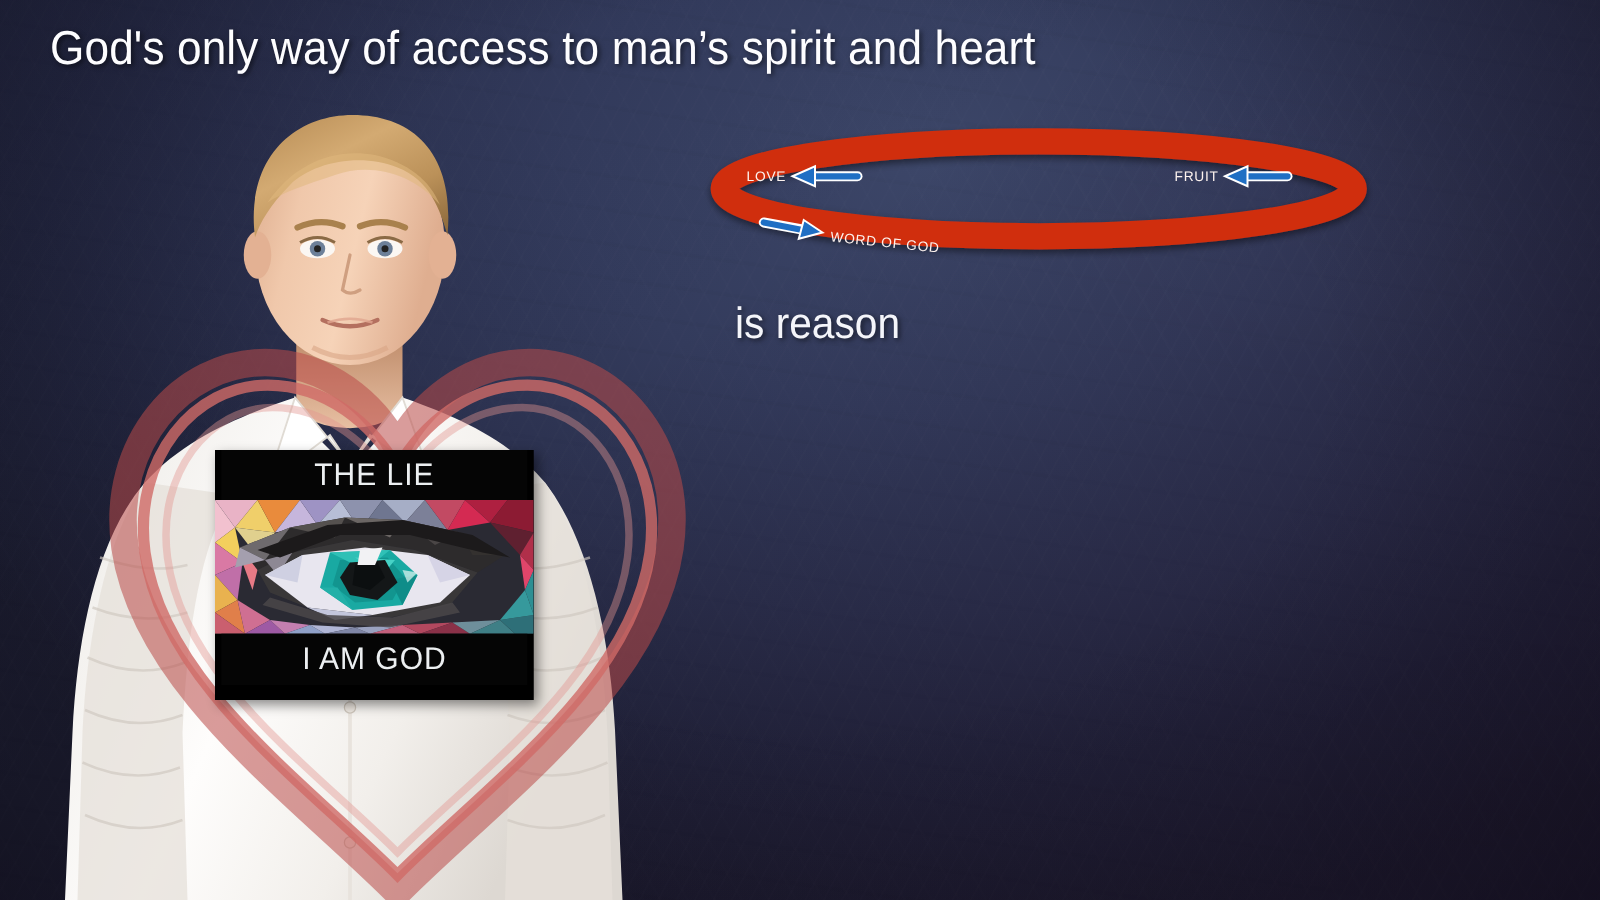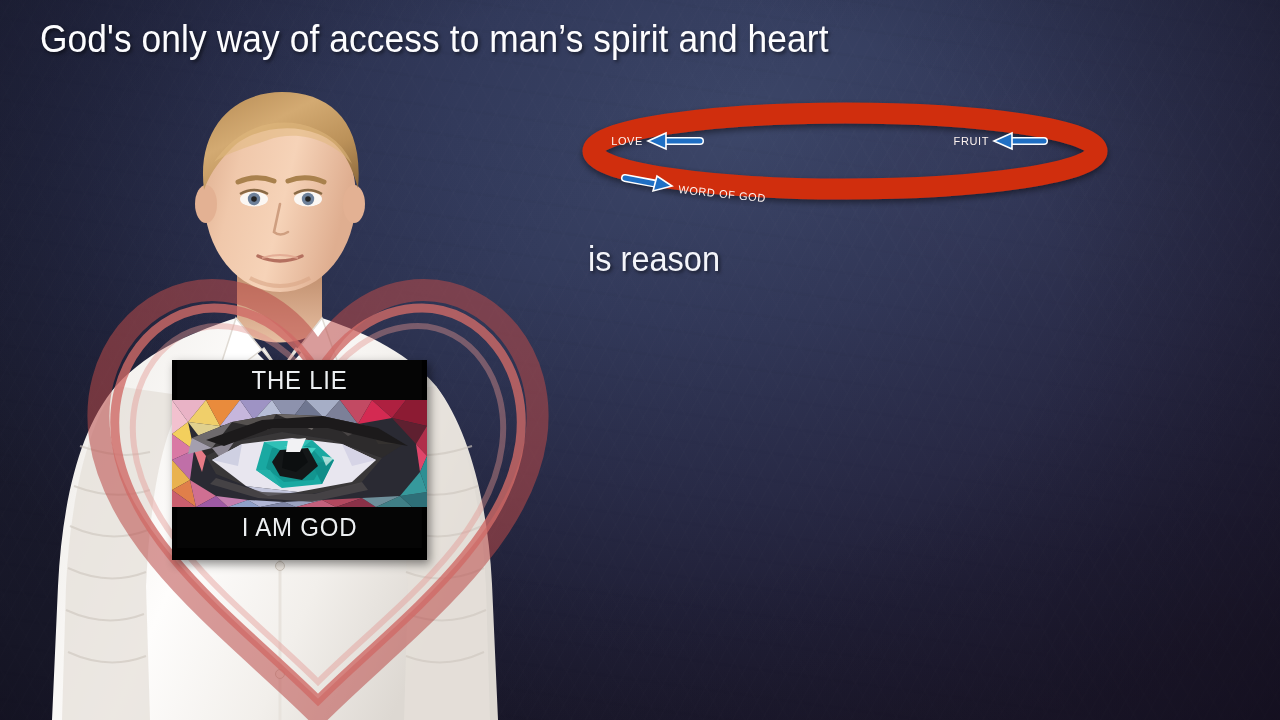--- a/index.html
+++ b/index.html
@@ -69,21 +69,21 @@
     color: #f4f5fa;
     text-shadow: 2px 2px 4px rgba(0,0,0,.55);
     transform: scaleX(.93);
     transform-origin: left center;
     white-space: nowrap;
   }
 
   
   .diagram {
     position: absolute;
-    left: 582px;
+    left: 568px;
     top: 100px;
     width: 540px;
     height: 110px;
   }
   .diagram svg { display: block; overflow: visible; }
 
   .ring-label {
     font-family: "Liberation Sans", sans-serif;
     font-size: 11px;
     fill: #fdf3ef;

